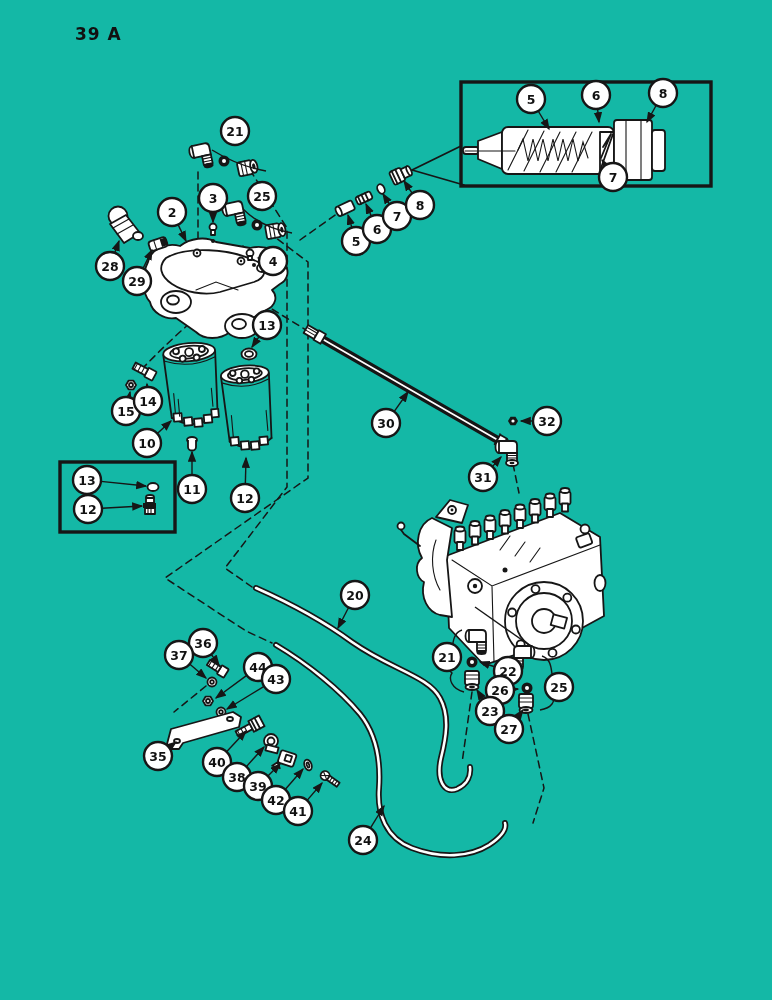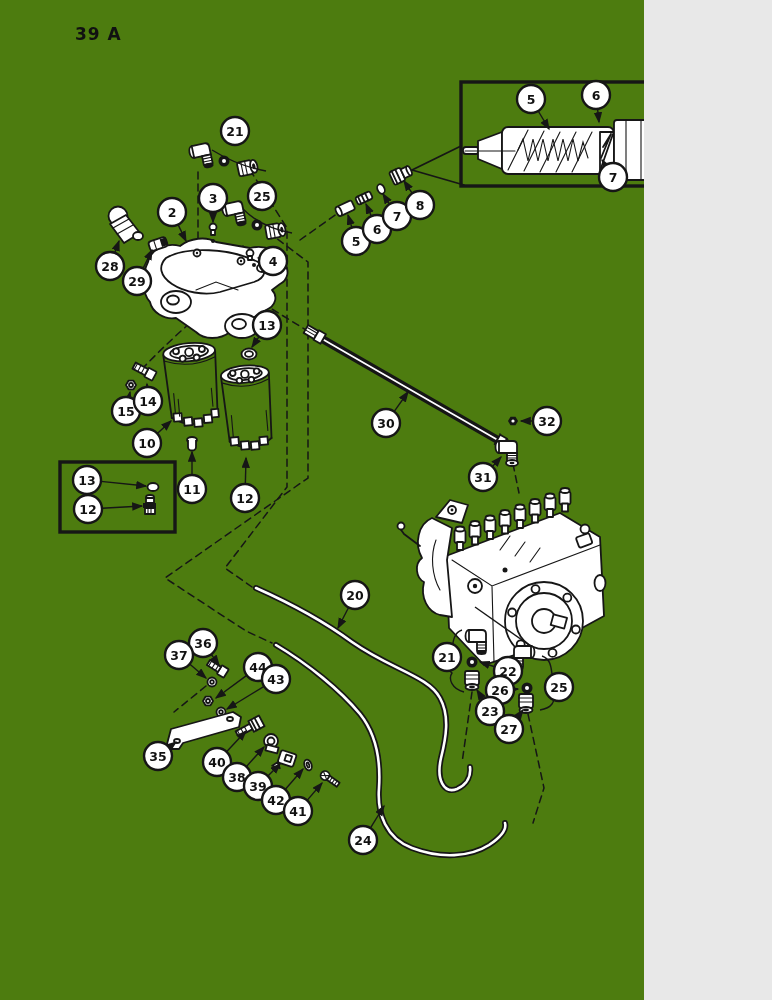--- a/index.html
+++ b/index.html
@@ -1,16 +1,16 @@
 <!DOCTYPE html>
 <html><head>
 <meta charset="utf-8">
 <style>
   html,body{margin:0;padding:0;background:#e8e8e8;}
-  #page{position:relative;width:644px;height:1000px;background:#4d7c0f;overflow:hidden;
+  #page{position:relative;width:772px;height:1000px;background:#14b8a6;overflow:hidden;
         font-family:"DejaVu Sans",sans-serif;}
   svg{display:block}
   .ink{stroke:#161616;fill:none;stroke-width:1.8;stroke-linecap:round;stroke-linejoin:round}
   .thin{stroke:#161616;fill:none;stroke-width:1.1;stroke-linecap:round}
   .inkf{stroke:#161616;fill:#ffffff;stroke-width:1.8;stroke-linejoin:round}
   .blk{fill:#161616;stroke:none}
   .dash{stroke:#161616;stroke-width:1.5;fill:none;stroke-dasharray:7 5;stroke-linecap:round}
   .leader{stroke:#161616;stroke-width:1.4;fill:none}
   .balloon{fill:#ffffff;stroke:#161616;stroke-width:2.4}
   .balloon-num{font:bold 12.5px "DejaVu Sans",sans-serif;fill:#111;text-anchor:middle}

